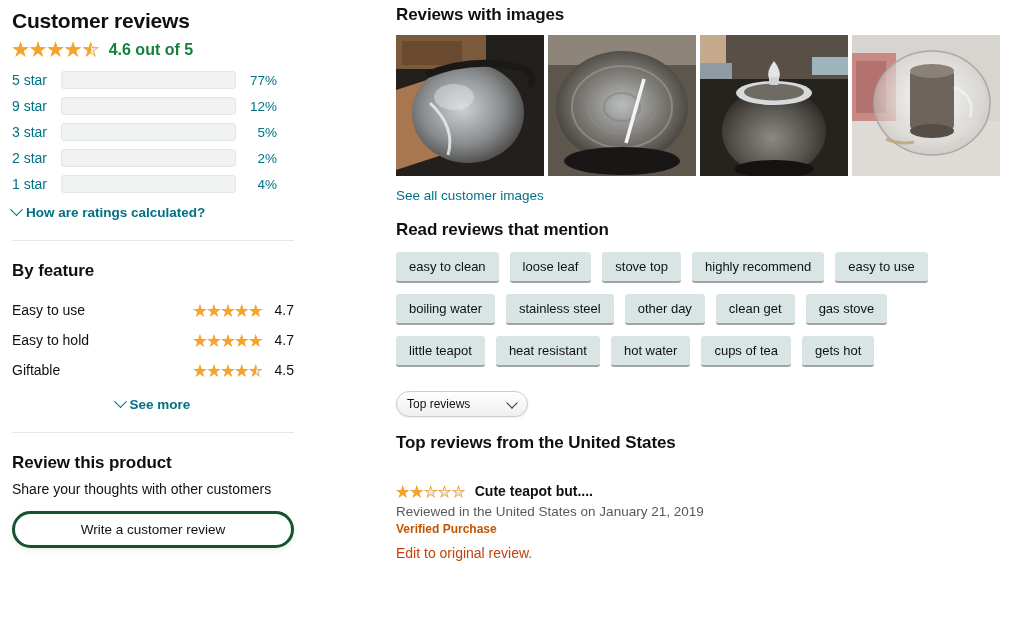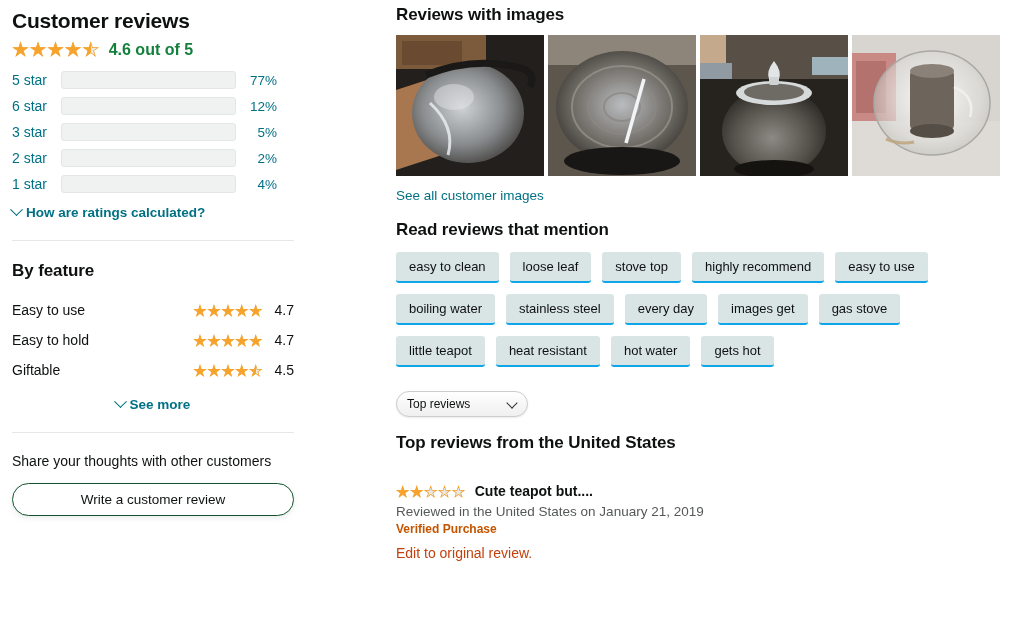--- a/index.html
+++ b/index.html
@@ -140,21 +140,21 @@
 
   .sub-text {
     font-size: 14px; color: #0f1111;
     margin: 0 0 14px 0;
   }
   .write-btn {
     display: block;
     width: 282px;
     padding: 8px 10px;
     background: #ffffff;
-    border: 1px solid #14532d;
+    border: 3px solid #14532d;
     border-radius: 20px;
     box-shadow: 0 2px 5px rgba(213,217,217,.5);
     font-size: 13.5px;
     font-family: inherit;
     color: #0f1111;
     text-align: center;
     cursor: pointer;
   }
 
   
@@ -196,21 +196,21 @@
   }
   .chip-row {
     display: flex;
     gap: 11px;
     margin-bottom: 11px;
   }
   .chip {
     background: #d9e5e5;
     border: none;
     border-radius: 3px;
-    border-bottom: 2px solid #0ea5e9;
+    border-bottom: 2px solid #a3a3a3;
     padding: 7px 13px;
     font-size: 13px;
     font-family: inherit;
     color: #0f1111;
     cursor: pointer;
     white-space: nowrap;
   }
 
   .sort-wrap {
     margin-top: 13px;
@@ -286,21 +286,21 @@
     </div>
 
 
     <div class="hist" id="histogram">
         <div class="hist-row">
           <span class="hist-label">5 star</span>
           <span class="hist-track"><span class="hist-fill" style="width: 77%;"></span></span>
           <span class="hist-pct">77%</span>
         </div>
         <div class="hist-row">
-          <span class="hist-label">6 star</span>
+          <span class="hist-label">9 star</span>
           <span class="hist-track"><span class="hist-fill" style="width: 12%;"></span></span>
           <span class="hist-pct">12%</span>
         </div>
         <div class="hist-row">
           <span class="hist-label">3 star</span>
           <span class="hist-track"><span class="hist-fill" style="width: 5%;"></span></span>
           <span class="hist-pct">5%</span>
         </div>
         <div class="hist-row">
           <span class="hist-label">2 star</span>
@@ -349,20 +349,21 @@
         </div>
       </div>
 
     <div class="disclosure" style="margin-top:12px;justify-content:center;">
       <span class="chev"></span>
       <span>See more</span>
     </div>
 
     <hr class="divider">
 
+    <h2 class="sec-title" style="margin-bottom:8px;">Review this product</h2>
     <p class="sub-text">Share your thoughts with other customers</p>
     <button class="write-btn">Write a customer review</button>
   </div>
 
   <div class="right-col">
 
     <h2 class="r-title">Reviews with images</h2>
 
     <div class="img-strip" id="thumbs">
         <div class="thumb" title="teapot held in hand over stove" style="background: rgb(43, 39, 36);">
@@ -457,28 +458,29 @@
         <div class="chip-row">
           <button class="chip">easy to clean</button>
           <button class="chip">loose leaf</button>
           <button class="chip">stove top</button>
           <button class="chip">highly recommend</button>
           <button class="chip">easy to use</button>
         </div>
         <div class="chip-row">
           <button class="chip">boiling water</button>
           <button class="chip">stainless steel</button>
-          <button class="chip">every day</button>
-          <button class="chip">images get</button>
+          <button class="chip">other day</button>
+          <button class="chip">clean get</button>
           <button class="chip">gas stove</button>
         </div>
         <div class="chip-row">
           <button class="chip">little teapot</button>
           <button class="chip">heat resistant</button>
           <button class="chip">hot water</button>
+          <button class="chip">cups of tea</button>
           <button class="chip">gets hot</button>
         </div>
       </div>
 
     <div class="sort-wrap">
       <select class="sort-select" id="sortsel"><option value="Top reviews">Top reviews</option><option value="Most recent">Most recent</option></select>
       <span class="sort-chev"></span>
     </div>
 
     <h2 class="reviews-head">Top reviews from the United States</h2>

